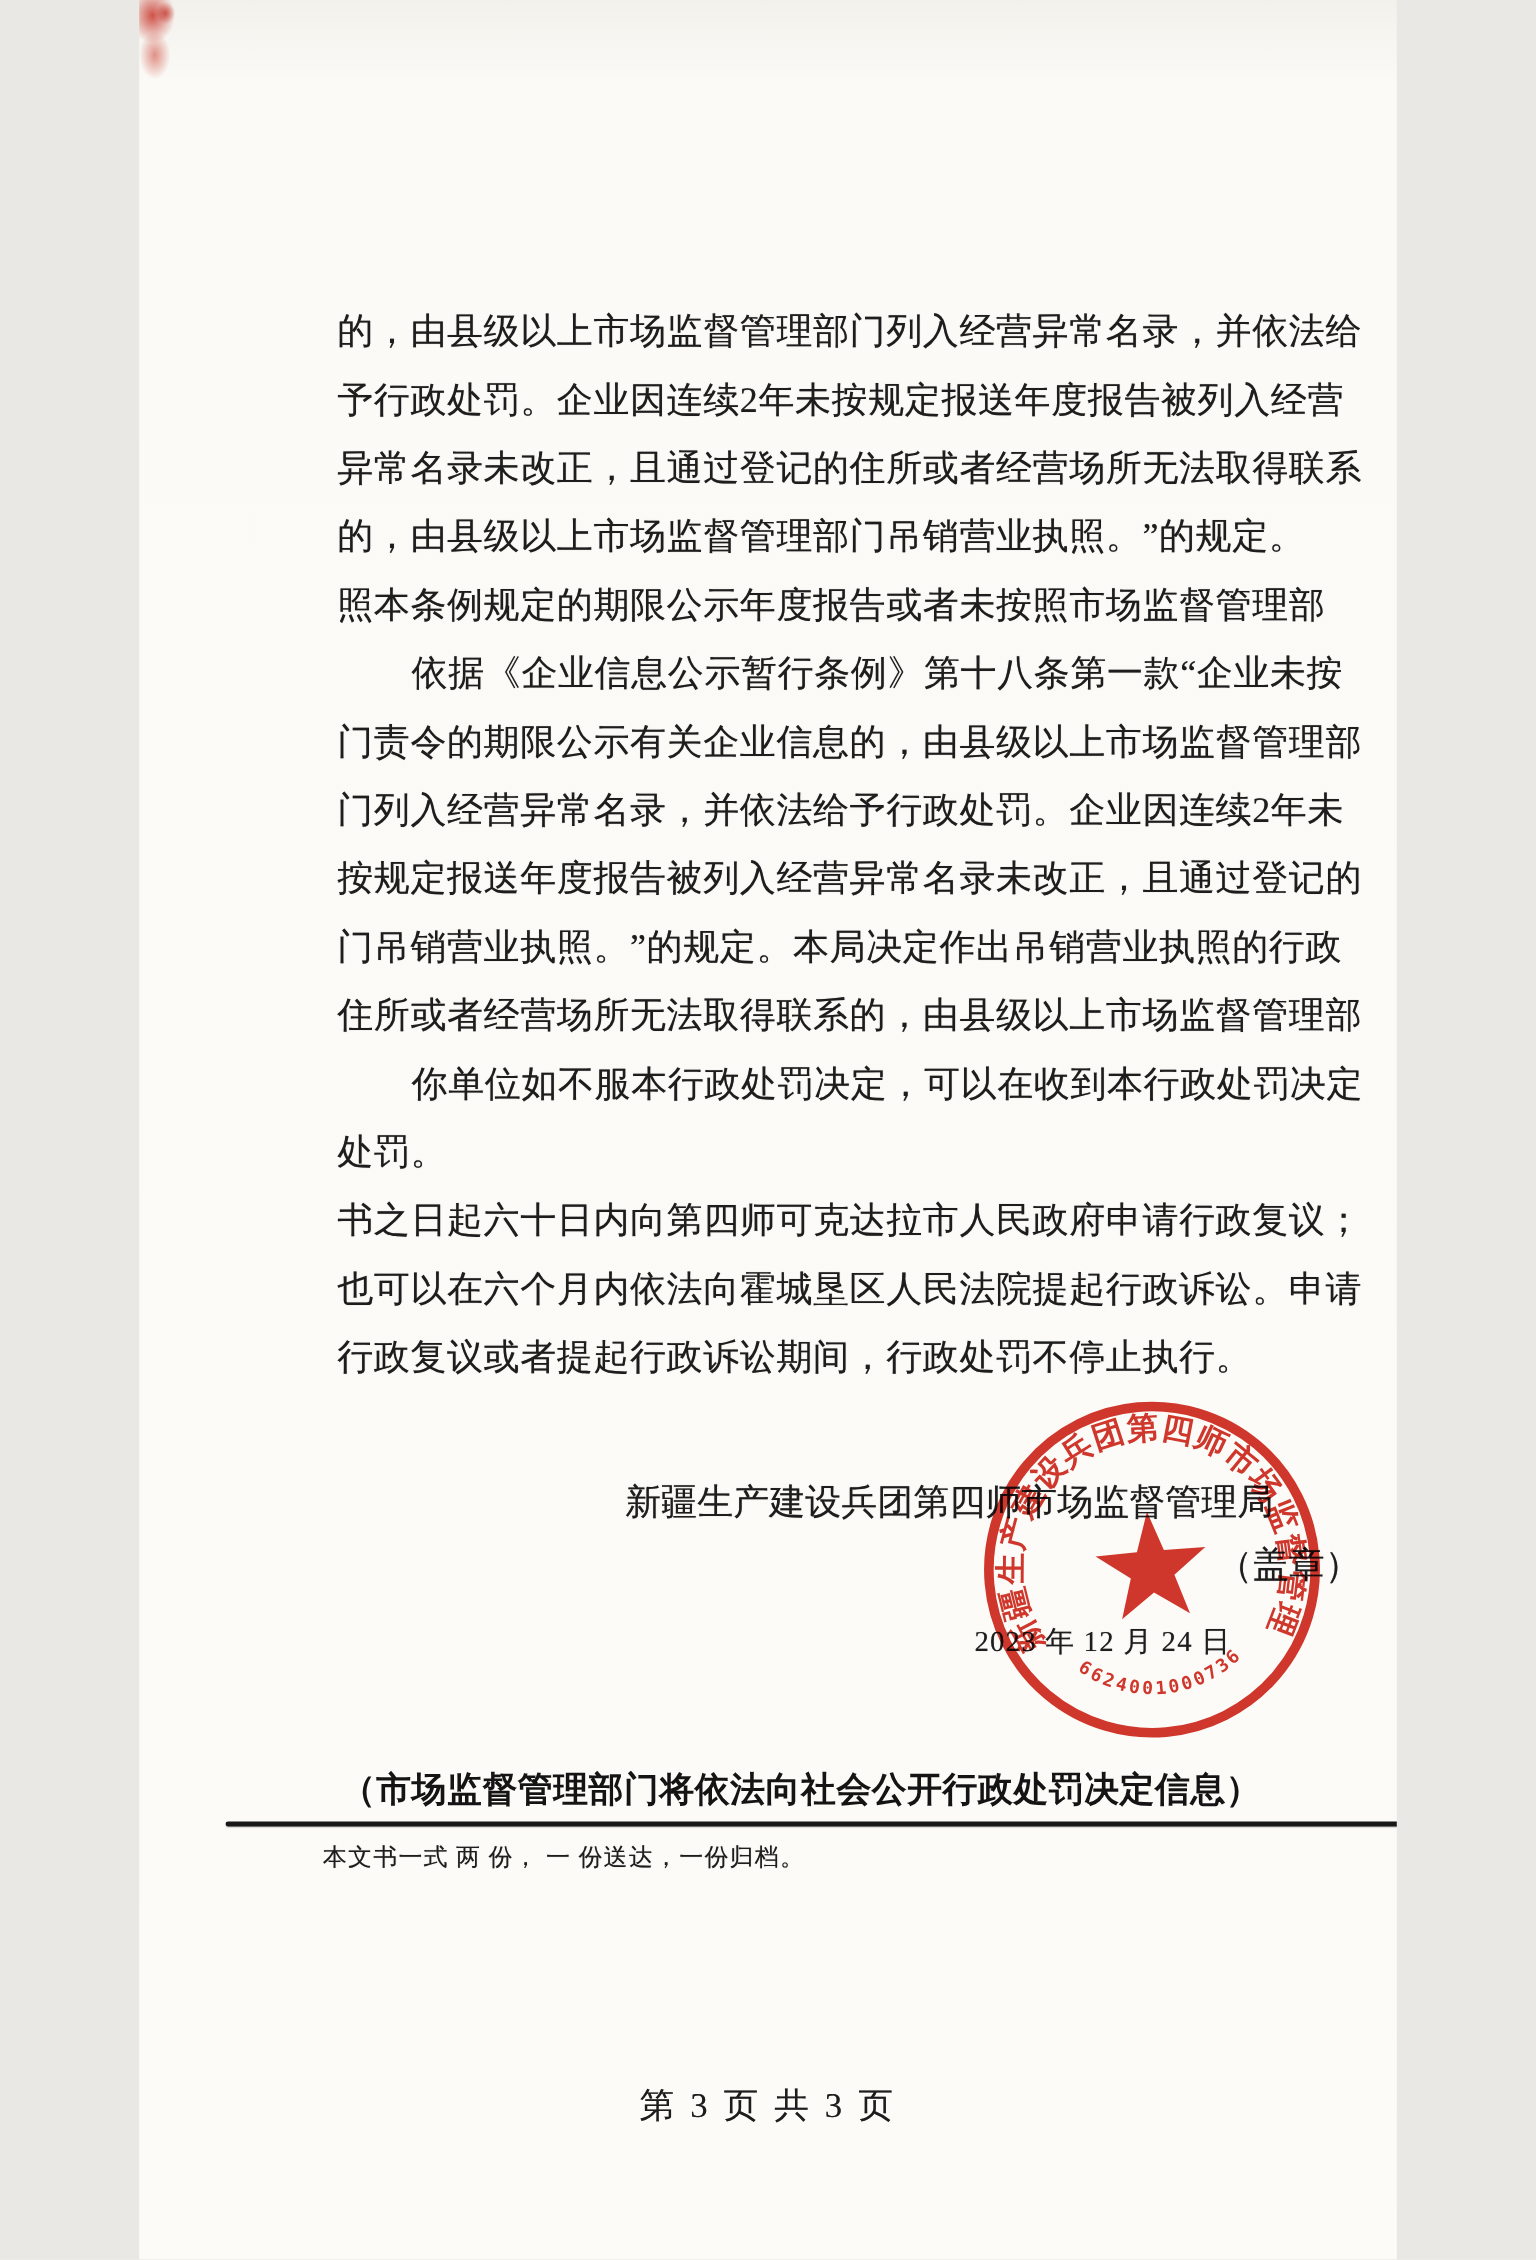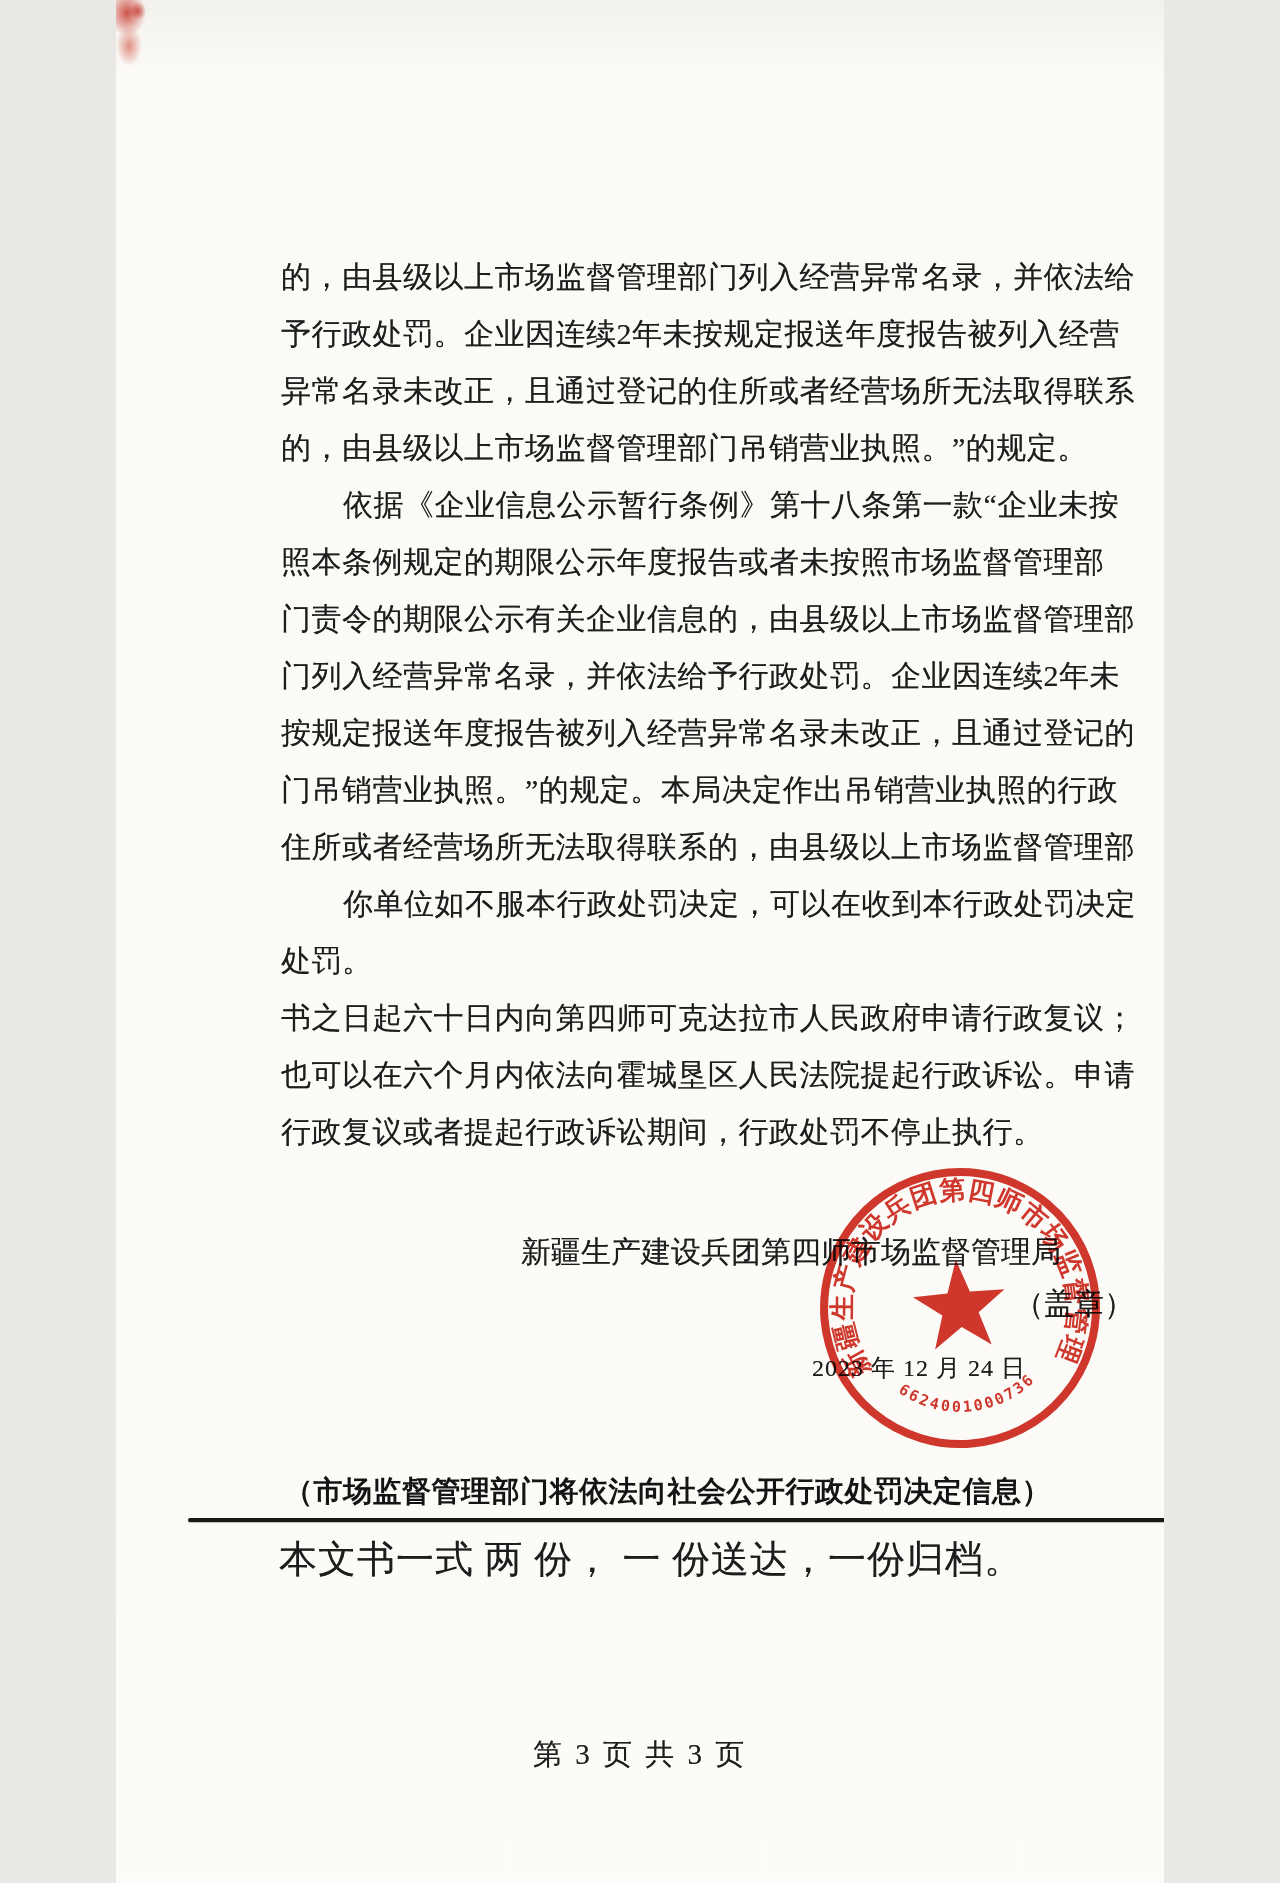--- a/index.html
+++ b/index.html
@@ -58,22 +58,22 @@
     font-family:Liberation Mono, monospace;
     font-weight:bold;font-size:29px;letter-spacing:.5px;white-space:nowrap;
     color:#141414;
   }
   .rule{
     position:absolute;left:72px;top:1518px;width:1140px;height:4px;
     background:#181818;border-radius:2px;
     box-shadow:0 1px 1px rgba(0,0,0,.25);
   }
   .copies{
-    position:absolute;left:163px;top:1534px;
-    font-size:38px;letter-spacing:1px;white-space:nowrap;
+    position:absolute;left:153px;top:1534px;
+    font-size:20px;letter-spacing:1px;white-space:nowrap;
     text-shadow:0 0 .6px rgba(20,20,20,.55);
   }
   .pagenum{
     position:absolute;left:0;top:1735px;width:100%;
     text-align:center;font-size:29px;letter-spacing:3px;
     text-shadow:0 0 .5px rgba(20,20,20,.5);
   }
 </style>
 </head>
 <body>
@@ -82,22 +82,22 @@
 
   <div class="stain stain-a"></div>
   <div class="stain stain-b"></div>
   <div class="stain stain-c"></div>
 
   <main class="textblock">
     <div class="line">的，由县级以上市场监督管理部门列入经营异常名录，并依法给</div>
     <div class="line">予行政处罚。企业因连续2年未按规定报送年度报告被列入经营</div>
     <div class="line">异常名录未改正，且通过登记的住所或者经营场所无法取得联系</div>
     <div class="line">的，由县级以上市场监督管理部门吊销营业执照。”的规定。</div>
+    <div class="line">照本条例规定的期限公示年度报告或者未按照市场监督管理部</div>
     <div class="line indent">依据《企业信息公示暂行条例》第十八条第一款“企业未按</div>
-    <div class="line">照本条例规定的期限公示年度报告或者未按照市场监督管理部</div>
     <div class="line">门责令的期限公示有关企业信息的，由县级以上市场监督管理部</div>
     <div class="line">门列入经营异常名录，并依法给予行政处罚。企业因连续2年未</div>
     <div class="line">按规定报送年度报告被列入经营异常名录未改正，且通过登记的</div>
     <div class="line">门吊销营业执照。”的规定。本局决定作出吊销营业执照的行政</div>
     <div class="line">住所或者经营场所无法取得联系的，由县级以上市场监督管理部</div>
     <div class="line indent">你单位如不服本行政处罚决定，可以在收到本行政处罚决定</div>
     <div class="line">处罚。</div>
     <div class="line">书之日起六十日内向第四师可克达拉市人民政府申请行政复议；</div>
     <div class="line">也可以在六个月内依法向霍城垦区人民法院提起行政诉讼。申请</div>
     <div class="line">行政复议或者提起行政诉讼期间，行政处罚不停止执行。</div>

